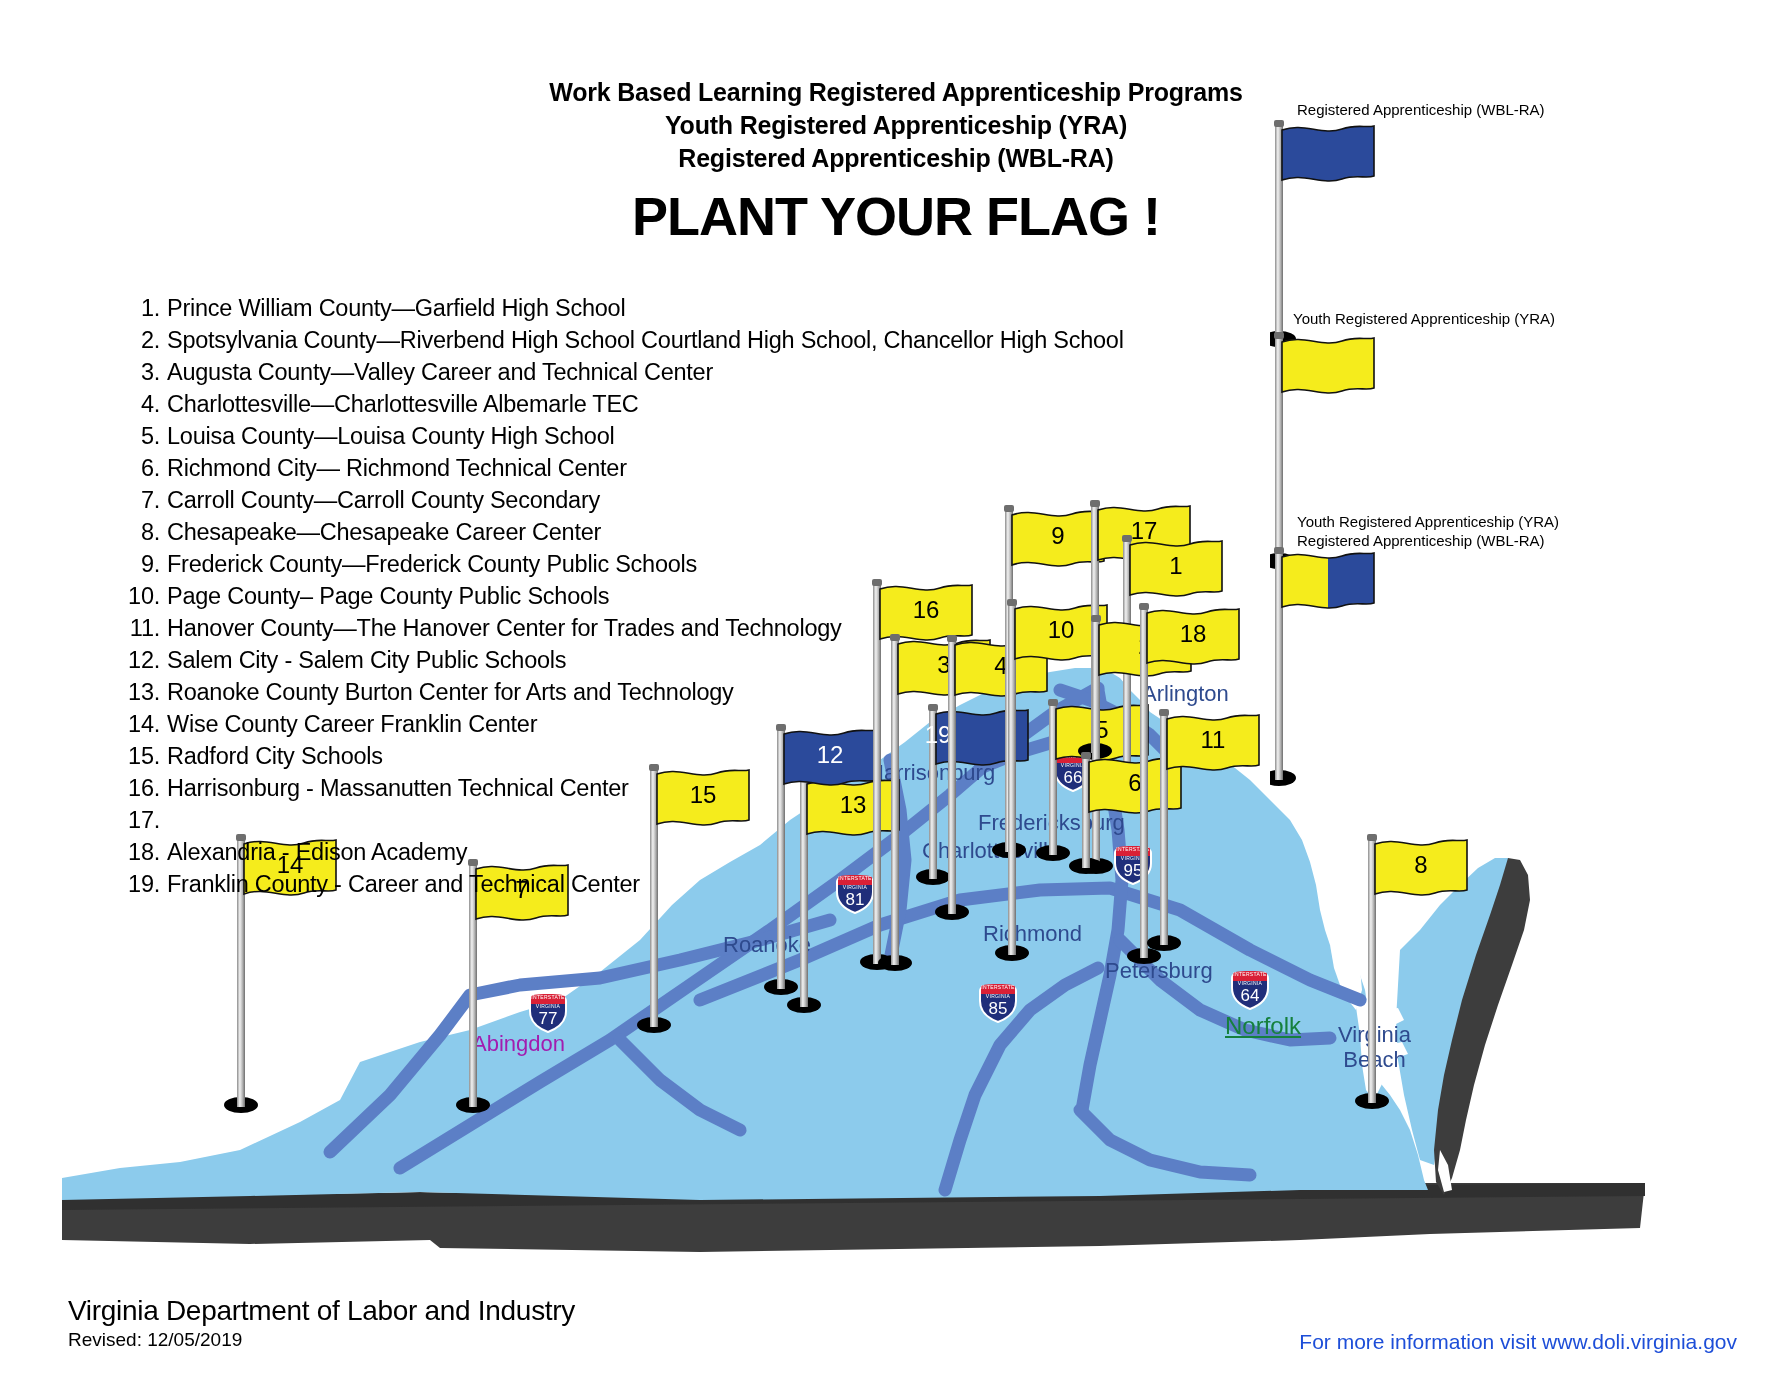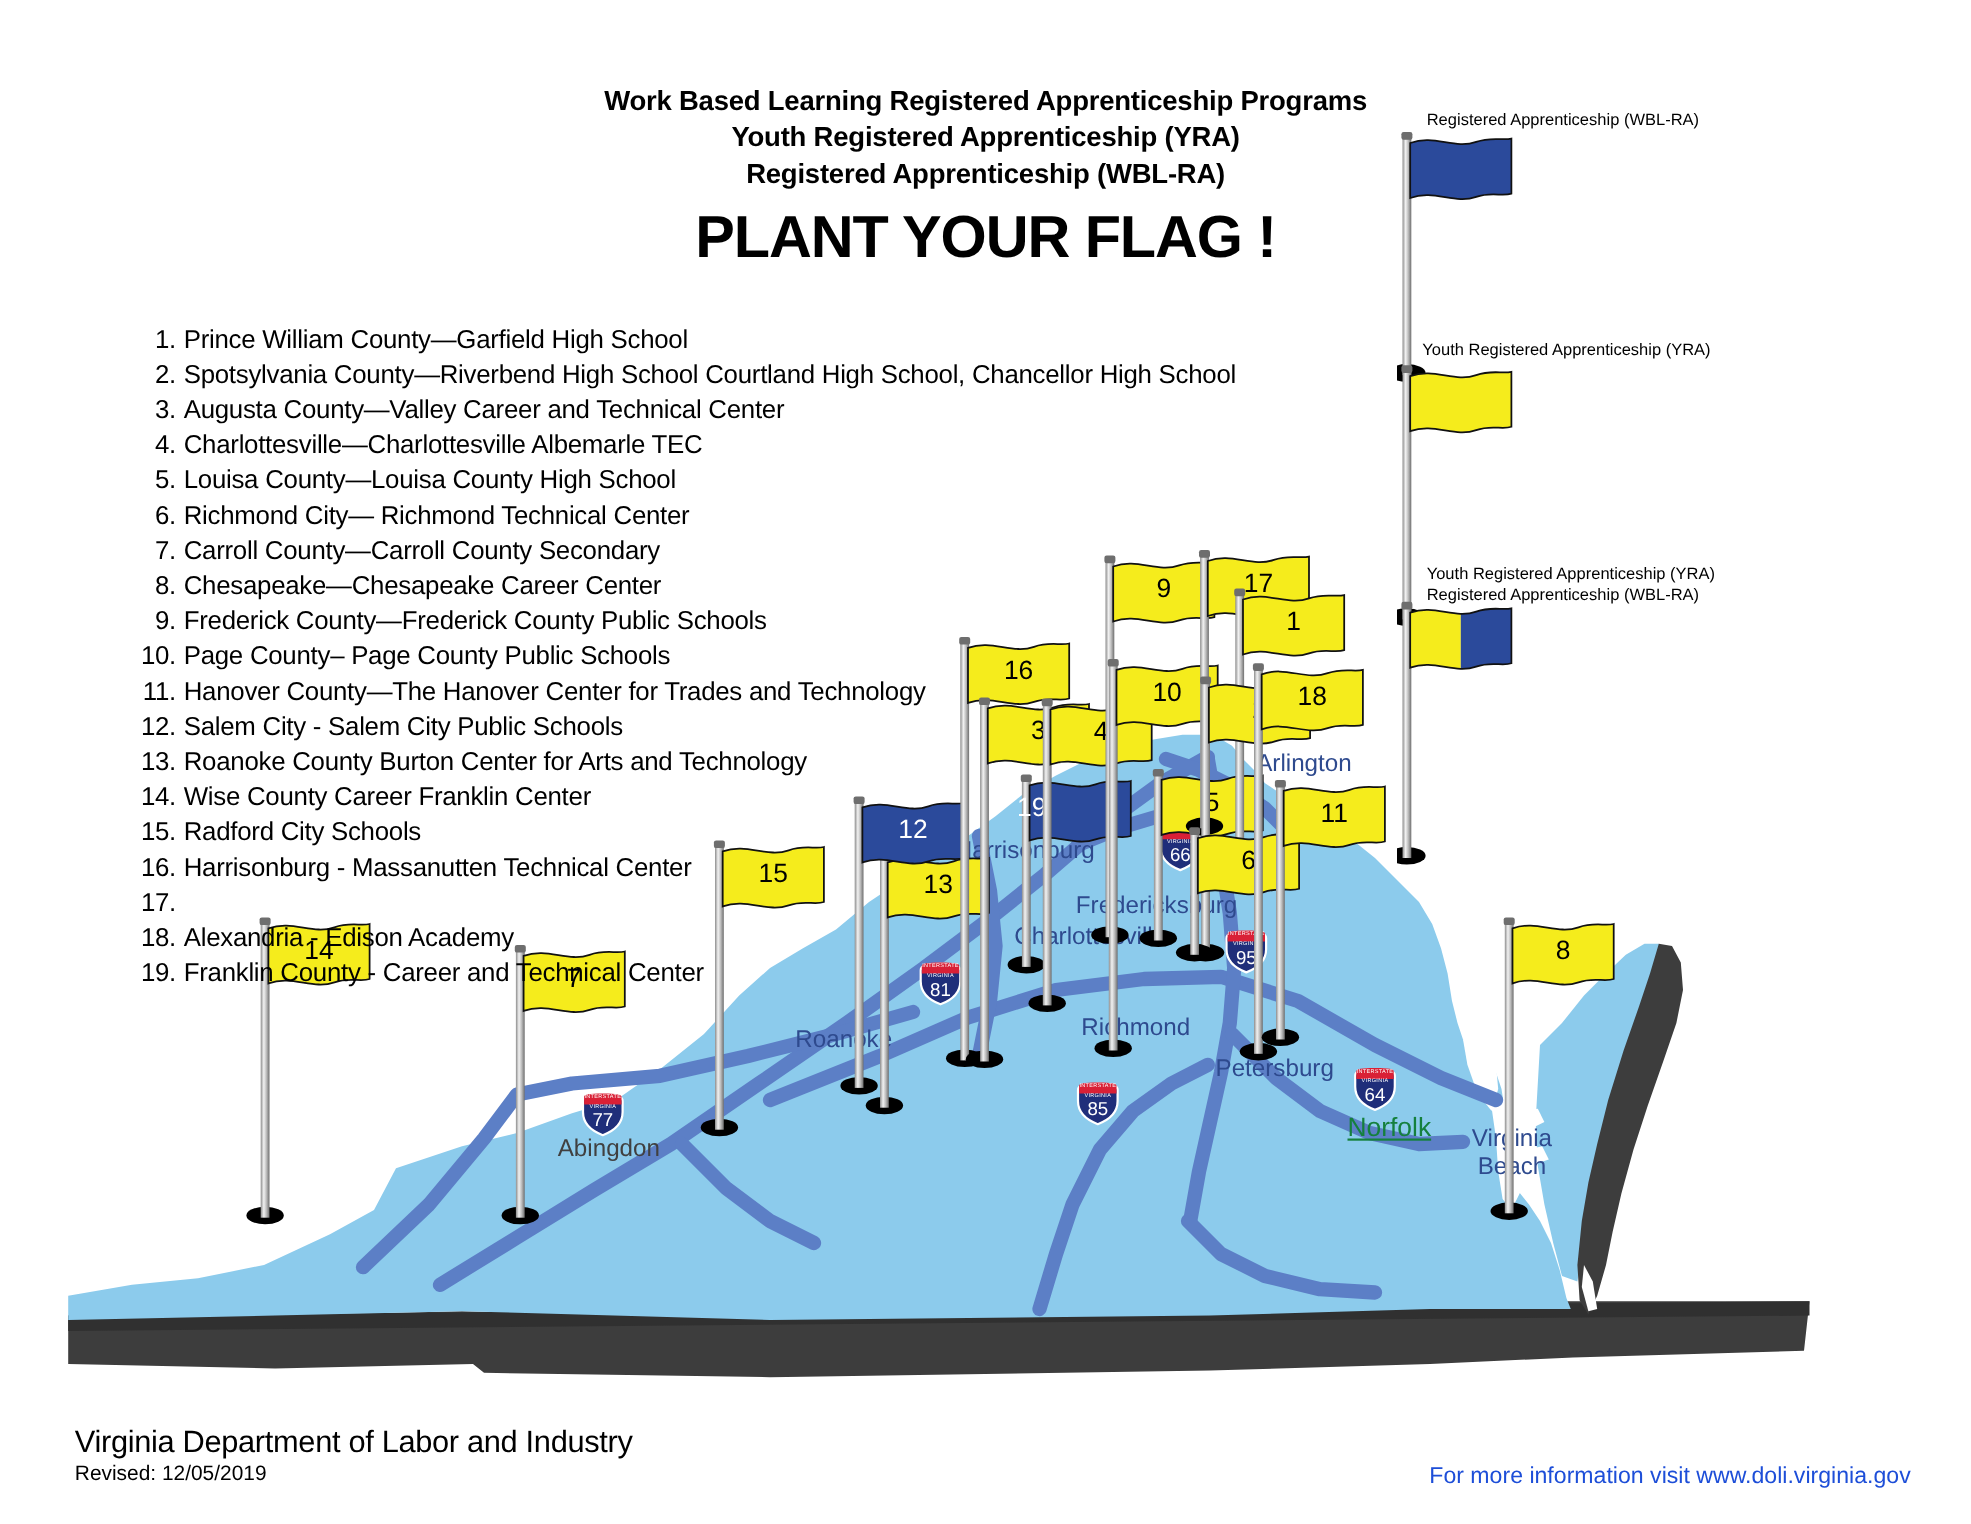--- a/index.html
+++ b/index.html
@@ -200,21 +200,21 @@
   <div id="map-text" style="position:absolute;left:0;top:0;width:1792px;height:1385px;">
       <div style="position: absolute; left: 1142px; top: 681px; font-size: 22px; color: rgb(46, 74, 142); white-space: nowrap;">Arlington</div>
       <div style="position: absolute; left: 1075px; top: 718px; font-size: 22px; color: rgb(46, 74, 142); white-space: nowrap;">Fairfax</div>
       <div style="position: absolute; left: 868px; top: 760px; font-size: 22px; color: rgb(46, 74, 142); white-space: nowrap;">Harrisonburg</div>
       <div style="position: absolute; left: 978px; top: 810px; font-size: 22px; color: rgb(46, 74, 142); white-space: nowrap;">Fredericksburg</div>
       <div style="position: absolute; left: 922px; top: 838px; font-size: 22px; color: rgb(46, 74, 142); white-space: nowrap;">Charlottesville</div>
       <div style="position: absolute; left: 983px; top: 921px; font-size: 22px; color: rgb(46, 74, 142); white-space: nowrap;">Richmond</div>
       <div style="position: absolute; left: 723px; top: 932px; font-size: 22px; color: rgb(46, 74, 142); white-space: nowrap;">Roanoke</div>
       <div style="position: absolute; left: 1105px; top: 958px; font-size: 22px; color: rgb(46, 74, 142); white-space: nowrap;">Petersburg</div>
       <div style="position: absolute; left: 1225px; top: 1012px; font-size: 24px; color: #15803d; white-space: nowrap; text-decoration: underline;">Norfolk</div>
-      <div style="position: absolute; left: 507px; top: 1031px; font-size: 22px; color: #404040; white-space: nowrap;">Abingdon</div>
+      <div style="position: absolute; left: 472px; top: 1031px; font-size: 22px; color: #a21caf; white-space: nowrap;">Abingdon</div>
       <div style="position: absolute; left: 1338px; top: 1022px; font-size: 22px; color: rgb(46, 74, 142); line-height: 25px; text-align: center;">
         <div>Virginia</div>
         <div>Beach</div>
       </div>
       <div style="position: absolute; left: 833px; top: 872px; width: 44px; height: 44px;"><svg width="44" height="44" viewBox="0 0 44 44">
           <path d="M4,10 C4,6 8,4 22,4 C36,4 40,6 40,10 L40,20 C40,32 30,38 22,41 C14,38 4,32 4,20 Z" fill="#1F2E7A" stroke="#ffffff" stroke-width="2"></path>
           <path d="M5,6 C5,4 9,3 22,3 C35,3 39,4 39,6 L39,13 L5,13 Z" fill="#D92036"></path>
         </svg><div style="position:absolute;left:0;top:3px;width:44px;text-align:center;font-size:5px;color:#fff;letter-spacing:0.3px;">INTERSTATE</div><div style="position:absolute;left:0;top:12px;width:44px;text-align:center;font-size:5px;color:#fff;letter-spacing:0.3px;">VIRGINIA</div><div style="position:absolute;left:0;top:18px;width:44px;text-align:center;font-size:17px;color:#ffffff;">81</div></div>
       <div style="position: absolute; left: 526px; top: 991px; width: 44px; height: 44px;"><svg width="44" height="44" viewBox="0 0 44 44">
           <path d="M4,10 C4,6 8,4 22,4 C36,4 40,6 40,10 L40,20 C40,32 30,38 22,41 C14,38 4,32 4,20 Z" fill="#1F2E7A" stroke="#ffffff" stroke-width="2"></path>

